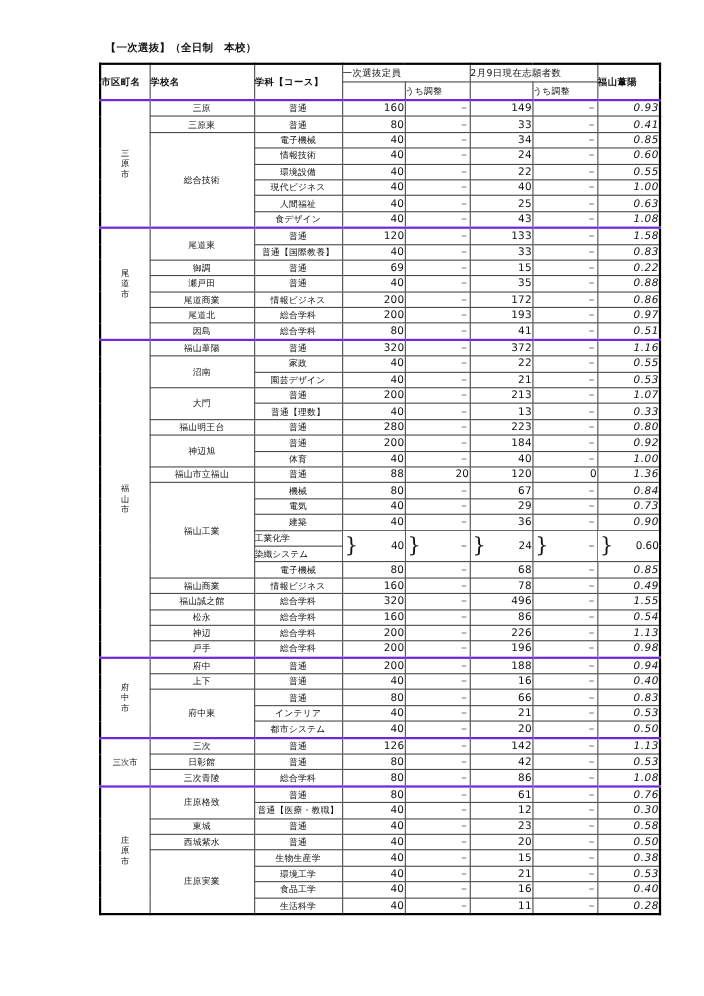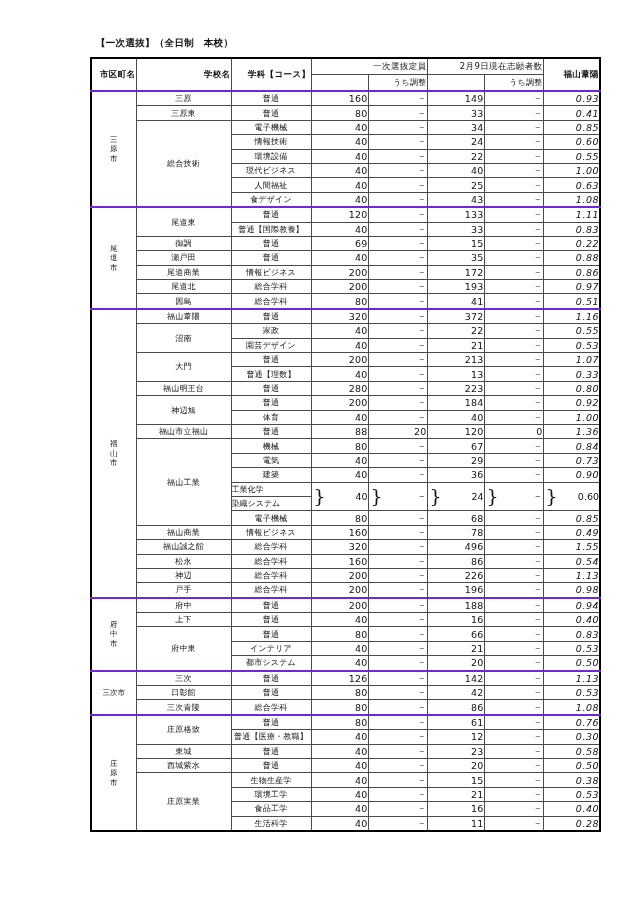--- a/index.html
+++ b/index.html
@@ -72,21 +72,21 @@
   col.c-quota  { width: 57px; }
   col.c-qadj   { width: 59px; }
   col.c-appl   { width: 57px; }
   col.c-aadj   { width: 59px; }
   col.c-ratio  { width: 57px; }
 
   
   th.hd {
     font-weight: bold;
     font-size: 8.5px;
-    text-align: right;
+    text-align: left;
     letter-spacing: 0.4px;
     height: 15px;
     border-bottom: 1px solid #4a4a4a;
   }
   th.hd.tall { height: 30px; font-weight: bold; }
   th.hd.sub {
     font-size: 8px;
     letter-spacing: 0.3px;
     height: 15px;
   }
@@ -327,21 +327,21 @@
               <span class="vchar">尾</span>
               <span class="vchar">道</span>
               <span class="vchar">市</span>
             </td>
             <td class="school" rowspan="2">尾道東</td>
             <td class="course vsep-r">普通</td>
             <td class="num">120</td>
             <td class="dash">－</td>
             <td class="num">133</td>
             <td class="dash">－</td>
-            <td class="ratio">1.11</td>
+            <td class="ratio">1.58</td>
           </tr>
           <tr class="drow cont">
             <td class="course vsep-r">普通【国際教養】</td>
             <td class="num">40</td>
             <td class="dash">－</td>
             <td class="num">33</td>
             <td class="dash">－</td>
             <td class="ratio">0.83</td>
           </tr>
           <tr class="drow school-start">

